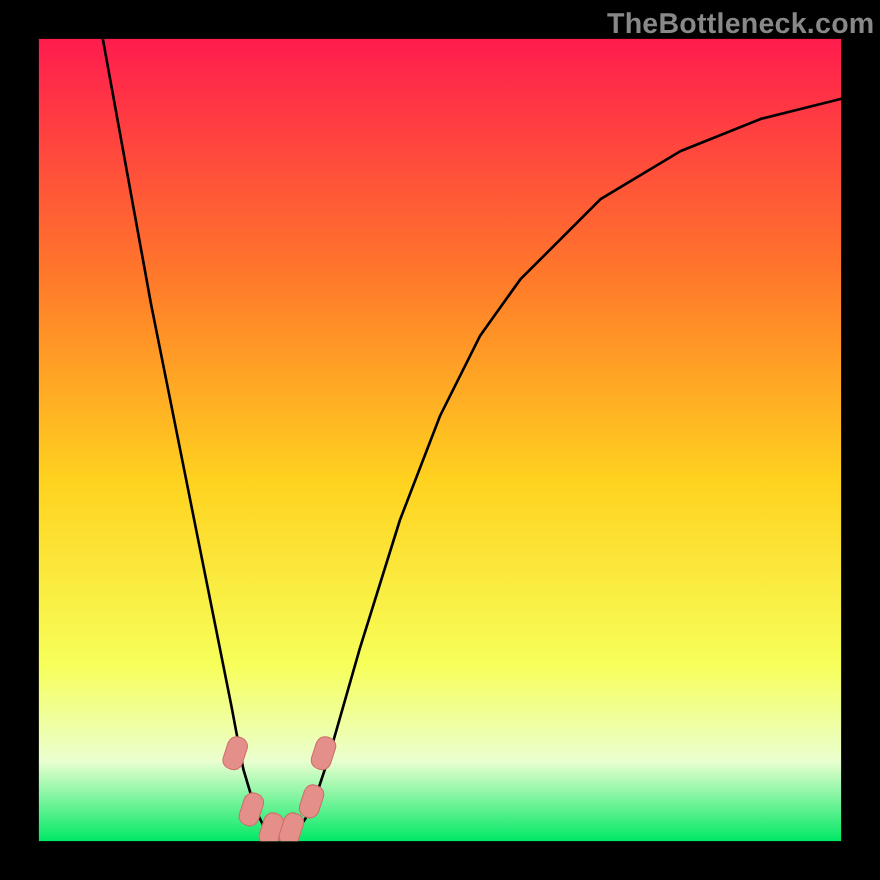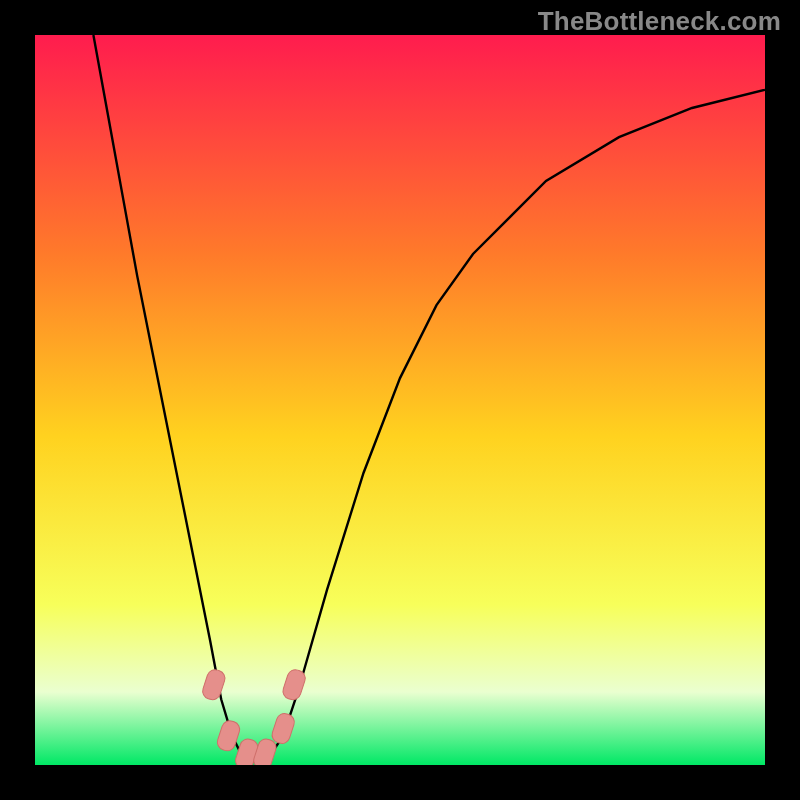--- a/index.html
+++ b/index.html
@@ -22,21 +22,21 @@
     position: absolute;
     left: 35px;
     top: 35px;
     width: 730px;
     height: 730px;
     overflow: hidden;
   }
   .watermark {
     position: absolute;
     top: 6px;
-    right: 19px;
+    right: 5px;
     font-family: Arial, Helvetica, sans-serif;
     font-size: 26px;
     font-weight: 600;
     color: #888;
     letter-spacing: 0.2px;
   }
   svg {
     display: block;
   }
 </style>

